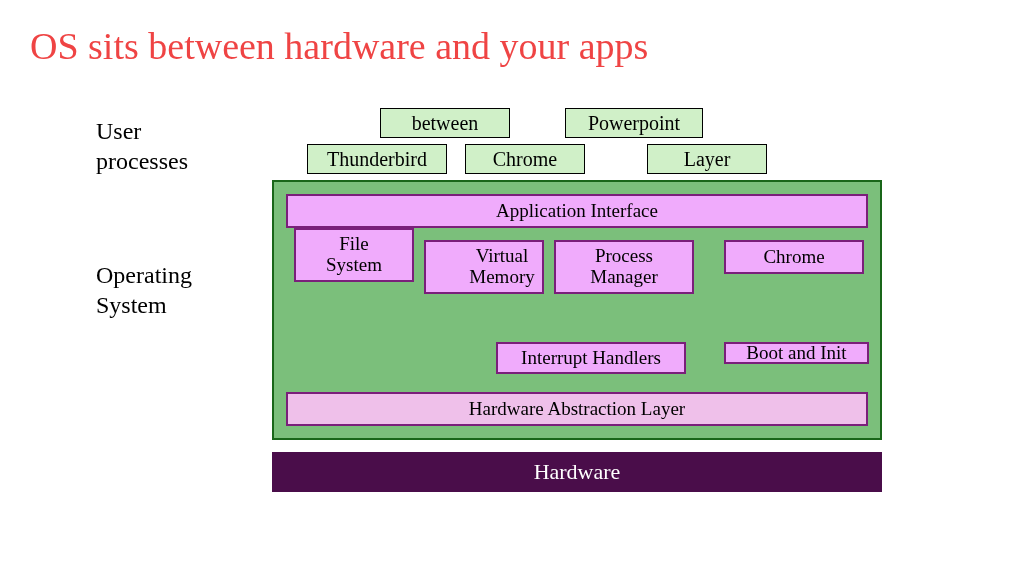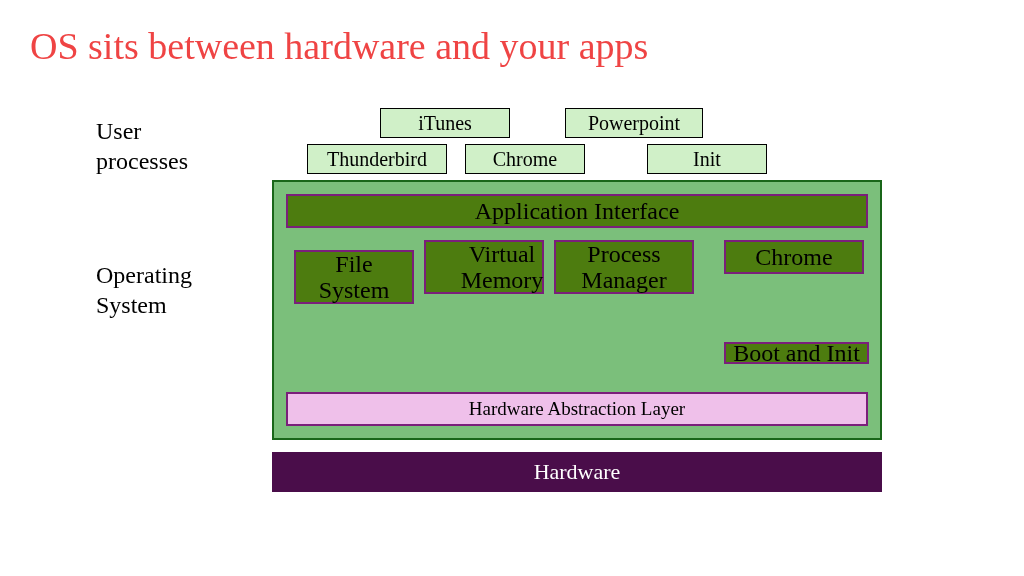--- a/index.html
+++ b/index.html
@@ -45,23 +45,23 @@
     left: 272px;
     top: 180px;
     width: 610px;
     height: 260px;
     background: #7bbf7b;
     border: 2px solid #196619;
   }
 
   .os-box {
     position: absolute;
-    background: #4d7c0f;
+    background: #f0abfc;
     border: 2px solid #7a1f7a;
-    font-size: 24px;
+    font-size: 19px;
     text-align: center;
     display: flex;
     align-items: center;
     justify-content: center;
     line-height: 1.1;
   }
   .hal-box {
     position: absolute;
     background: #efc0ea;
     border: 2px solid #7a1f7a;
@@ -87,32 +87,33 @@
   }
 </style>
 </head>
 <body>
 
 <div class="title">OS sits between hardware and your apps</div>
 
 <div class="label label-user">User<br>processes</div>
 <div class="label label-os">Operating<br>System</div>
 
-<div class="app-box" style="left:380px; top:108px; width:130px;">iTunes</div>
+<div class="app-box" style="left:380px; top:108px; width:130px;">between</div>
 <div class="app-box" style="left:565px; top:108px; width:138px;">Powerpoint</div>
 <div class="app-box" style="left:307px; top:144px; width:140px;">Thunderbird</div>
 <div class="app-box" style="left:465px; top:144px; width:120px;">Chrome</div>
-<div class="app-box" style="left:647px; top:144px; width:120px;">Init</div>
+<div class="app-box" style="left:647px; top:144px; width:120px;">Layer</div>
 
 <div class="os-container">
   <div class="os-box" style="left:12px; top:12px; width:582px; height:34px;">Application Interface</div>
 
-  <div class="os-box" style="left:20px; top:68px; width:120px; height:54px;">File<br>System</div>
+  <div class="os-box" style="left:20px; top:46px; width:120px; height:54px;">File<br>System</div>
   <div class="os-box" style="left:150px; top:58px; width:120px; height:54px;padding-left:36px;">Virtual<br>Memory</div>
   <div class="os-box" style="left:280px; top:58px; width:140px; height:54px;">Process<br>Manager</div>
   <div class="os-box" style="left:450px; top:58px; width:140px; height:34px;">Chrome</div>
 
+  <div class="os-box" style="left:222px; top:160px; width:190px; height:32px;">Interrupt Handlers</div>
   <div class="os-box" style="left:450px; top:160px; width:145px; height:22px;">Boot and Init</div>
 
   <div class="hal-box" style="left:12px; top:210px; width:582px; height:34px;">Hardware Abstraction Layer</div>
 </div>
 
 <div class="hardware-box">Hardware</div>
 
 </body></html>

